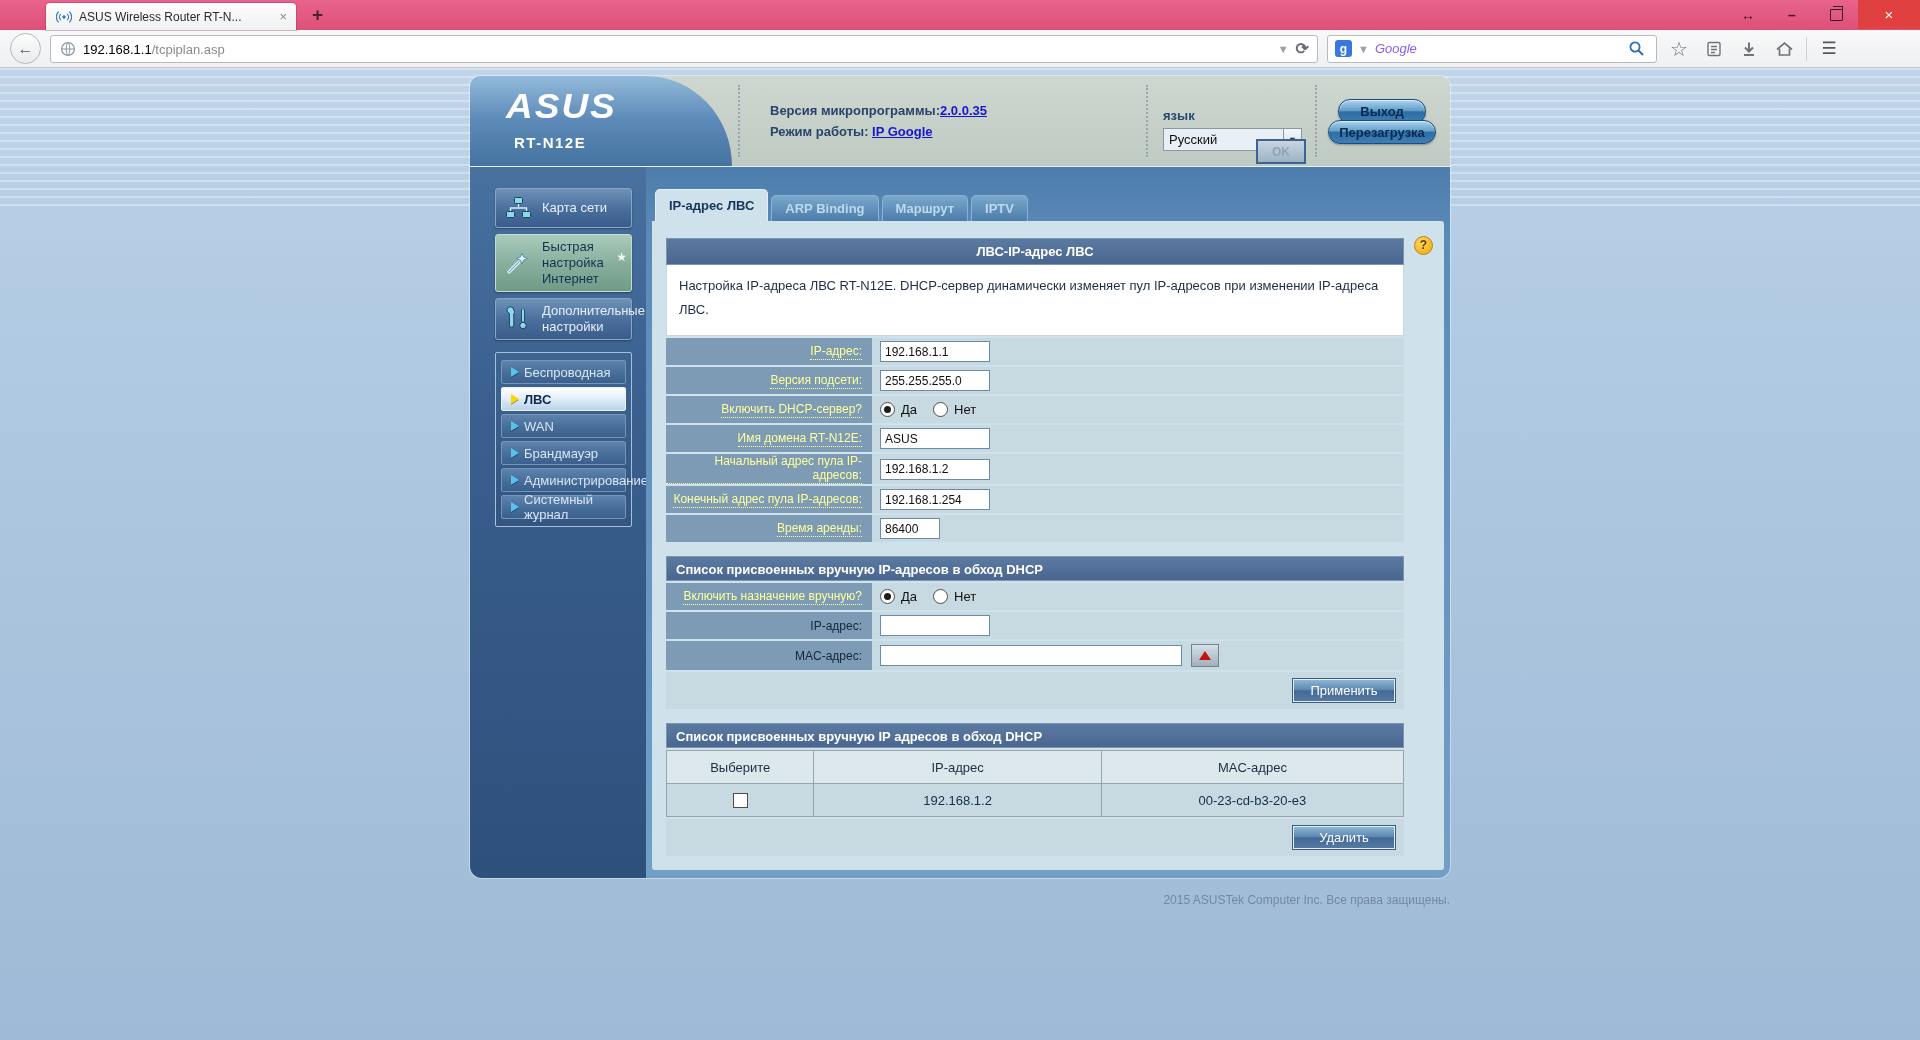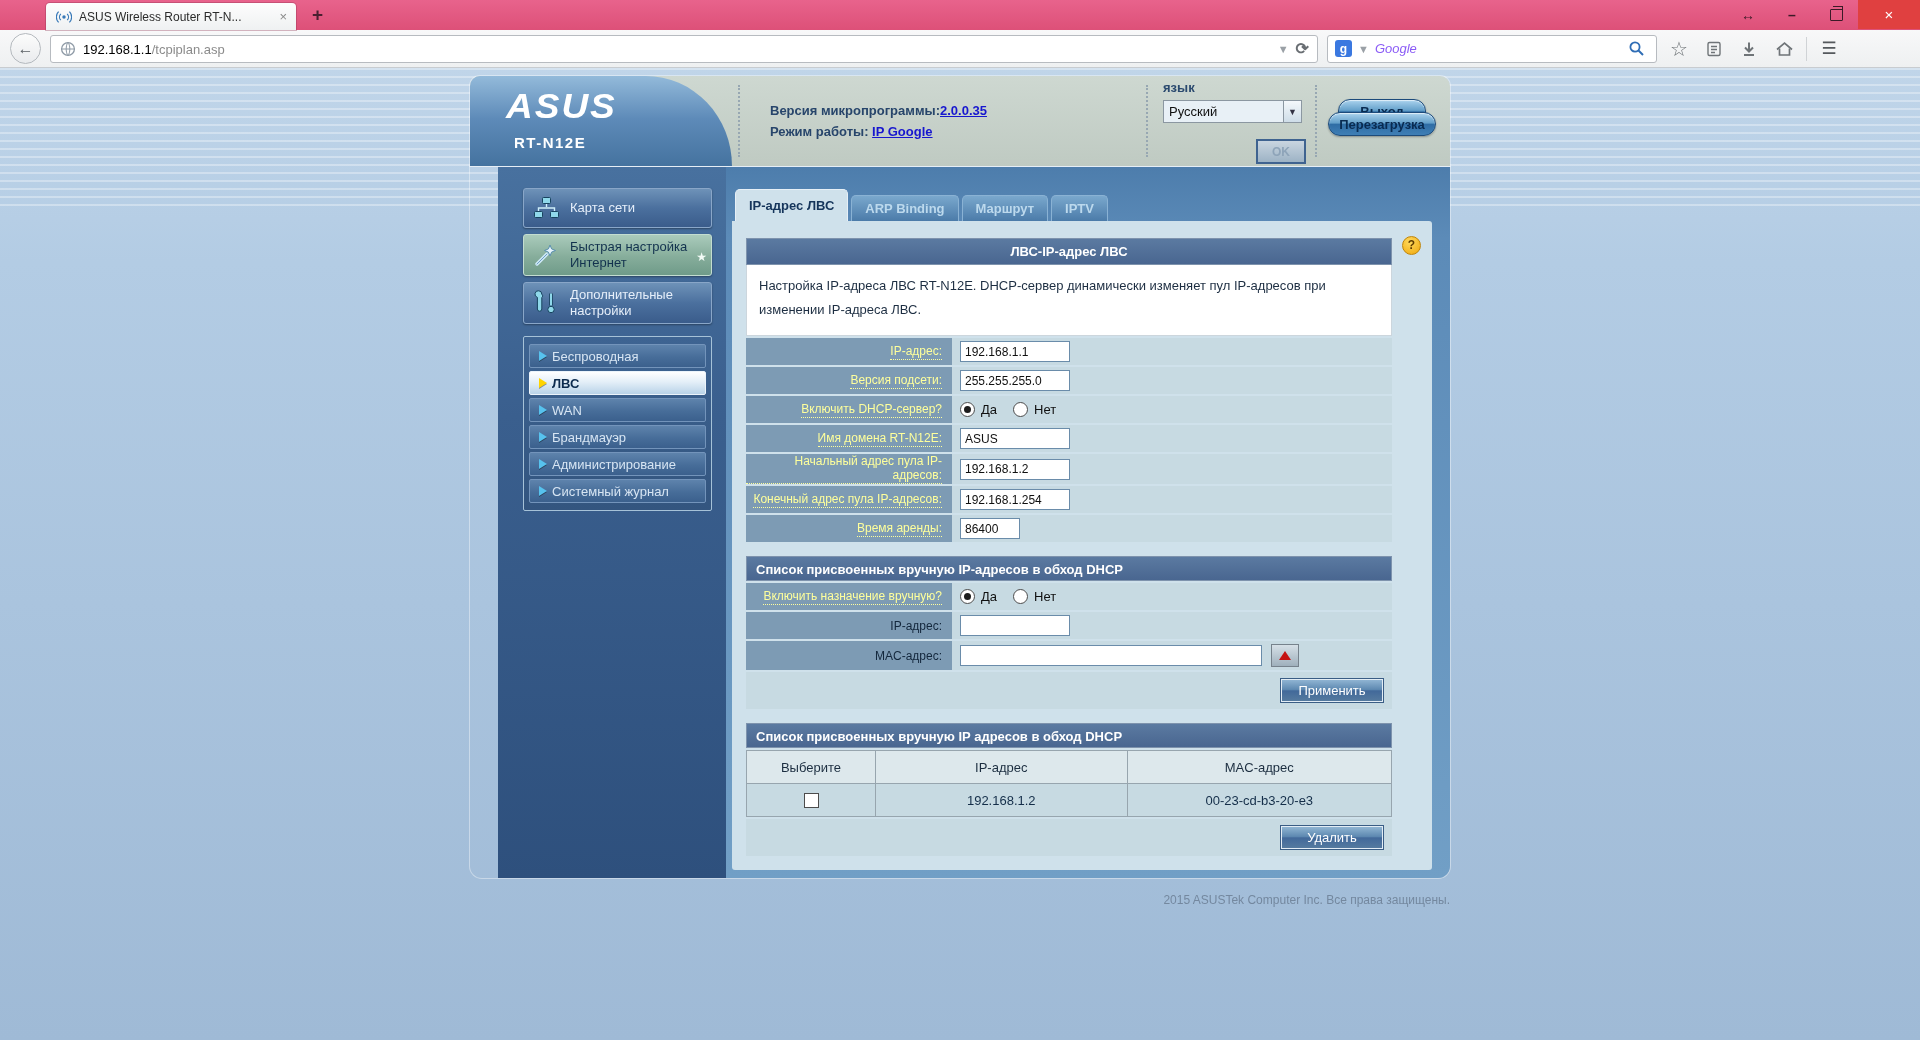--- a/index.html
+++ b/index.html
@@ -54,63 +54,63 @@
     background:linear-gradient(180deg,#ced8d1 0%,#bfcac2 100%);box-shadow:0 0 0 1px rgba(255,255,255,.4);}
   .h-blue,.h-curve{position:absolute;top:0;bottom:0;background:linear-gradient(180deg,#93bada 0%,#5d8ab8 48%,#45739f 100%);}
   .h-blue{left:0;width:170px;}
   .h-curve{left:170px;width:92px;border-top-right-radius:92px 96px;}
   .brand{position:absolute;left:36px;top:10px;color:#fff;font-size:37px;font-weight:bold;font-style:italic;
     letter-spacing:2px;transform:scaleY(.95);}
   .model{position:absolute;left:44px;top:58px;color:#fff;font-size:15px;font-weight:bold;letter-spacing:1.5px;}
   .hsep{position:absolute;top:9px;bottom:9px;border-left:2px dotted #97a7b2;}
   .h-version{position:absolute;left:300px;top:24px;font-size:13px;font-weight:bold;color:#27456b;line-height:21px;}
   .h-link{color:#1716cf;text-decoration:underline;}
-  .h-lang{position:absolute;left:693px;top:4px;}
+  .h-lang{position:absolute;left:693px;top:32px;}
   .h-lang-label{font-size:13px;font-weight:bold;color:#2b4a6f;}
   .h-select{margin-top:5px;width:137px;height:21px;background:#e8f0f6;border:1px solid #8b97a1;
     display:flex;align-items:center;font-size:13px;color:#101010;}
   .h-select-txt{flex:1;padding-left:5px;}
   .h-select-arrow{width:17px;align-self:stretch;border-left:1px solid #8b97a1;
     background:linear-gradient(180deg,#f4f8fb,#cedde8);display:flex;align-items:center;justify-content:center;
     font-size:9px;color:#334;}
   .ok-btn{position:absolute;left:786px;top:63px;width:46px;height:21px;
     background:linear-gradient(180deg,#c9d5e0,#9db3c5);border:2px solid #3f6390;
     color:#8ea4b9;font-weight:bold;font-size:12px;display:flex;align-items:center;justify-content:center;}
   .pill{position:absolute;border-radius:12px;border:1px solid #1d4b7b;color:#092b51;font-weight:bold;font-size:13px;
     background:linear-gradient(180deg,#abd3ee 0%,#64a0ca 45%,#2f6da5 52%,#3f7fb5 100%);
     display:flex;align-items:center;justify-content:center;
     box-shadow:inset 0 1px 1px rgba(255,255,255,.65),0 1px 2px rgba(0,0,0,.3);}
   .pill-logout{left:868px;top:23px;width:86px;height:23px;}
-  .pill-reboot{left:858px;top:36px;width:106px;height:22px;}
+  .pill-reboot{left:858px;top:44px;width:106px;height:22px;}
   
   .r-body{display:flex;min-height:678px;border-radius:0 0 12px 12px;overflow:hidden;margin-top:1px;
     box-shadow:0 0 0 1px rgba(255,255,255,.4);}
-  .sidebar{width:228px;flex:none;background:linear-gradient(180deg,#48719f 0%,#3a5f8e 35%,#2e507d 100%);
-    padding-top:15px;box-sizing:border-box;margin-left:28px;}
+  .sidebar{width:176px;flex:none;background:linear-gradient(180deg,#48719f 0%,#3a5f8e 35%,#2e507d 100%);
+    padding-top:15px;box-sizing:border-box;}
   .side-btn{margin:6px 14px 6px 25px;min-height:28px;display:flex;align-items:center;gap:9px;padding:4px 7px;
     background:linear-gradient(180deg,#6e92b8 0%,#4b709e 50%,#3a5c8b 100%);
     border:1px solid #89a6c8;border-radius:3px;color:#e6effa;font-size:13px;line-height:16px;
     box-shadow:0 1px 2px rgba(0,0,0,.35);}
   .side-btn.green{position:relative;background:linear-gradient(180deg,#aacbbc 0%,#86ad9b 55%,#6f9b89 100%);
     border-color:#c3ddd0;color:#12324e;}
   .sparkle{position:absolute;right:6px;top:14px;color:#f2fbf6;font-size:12px;letter-spacing:-2px;}
   .side-ico{flex:none;display:flex;align-items:center;justify-content:center;width:30px;height:30px;}
   .submenu{margin:12px 14px 0 25px;border:1px solid #a6c2d8;border-radius:2px;padding:4px;
     background:linear-gradient(180deg,#3e6492,#33557f);}
   .sub-btn{height:22px;margin:3px 1px;display:flex;align-items:center;gap:5px;padding:0 9px;
     background:linear-gradient(180deg,#5e83ac 0%,#476d99 55%,#3b608d 100%);
     border:1px solid #7394bb;border-radius:2px;color:#d7e5f3;font-size:13px;}
   .sub-arrow{width:0;height:0;border-left:8px solid #57c2ee;border-top:5px solid transparent;border-bottom:5px solid transparent;
     filter:drop-shadow(0 1px 0 rgba(0,0,0,.4));}
   .sub-btn.active{background:linear-gradient(180deg,#ffffff 0%,#e4efF8 45%,#b9d3e8 100%);
     color:#0c2b4e;font-weight:bold;border-color:#ecf4fb;}
   .sub-btn.active .sub-arrow{border-left-color:#ffd400;}
   
   .content{flex:1;background:linear-gradient(180deg,#4d7dac 0%,#5c8bb8 10%,#719fc6 100%);
-    padding:23px 18px 8px 6px;box-sizing:border-box;display:flex;flex-direction:column;}
+    padding:23px 6px 8px 6px;box-sizing:border-box;display:flex;flex-direction:column;}
   .tabs{display:flex;align-items:flex-end;height:31px;padding-left:3px;}
   .tab-btn{height:25px;line-height:25px;padding:0 13px;margin-right:3px;border-radius:5px 5px 0 0;
     background:linear-gradient(180deg,#7aa8cd,#4b7ba9);border:1px solid #8ab2d4;border-bottom:none;
     color:#bcd9ed;font-weight:bold;font-size:13px;}
   .tab-btn.active{height:31px;line-height:31px;background:#cfe1eb;color:#15355b;border-color:#e6eff6;}
   .panel{flex:1;background:#cfe1eb;border-radius:0 3px 3px 3px;padding:17px 40px 14px 14px;position:relative;}
   .help{position:absolute;right:11px;top:15px;width:17px;height:17px;border-radius:50%;
     background:radial-gradient(circle at 40% 30%,#ffd95e,#efa70a);border:1px solid #c08508;
     color:#5e3c00;font-weight:bold;font-size:12px;text-align:center;line-height:17px;}
   .sec-title{height:25px;line-height:25px;background:linear-gradient(180deg,#5b7aa1,#496690);

